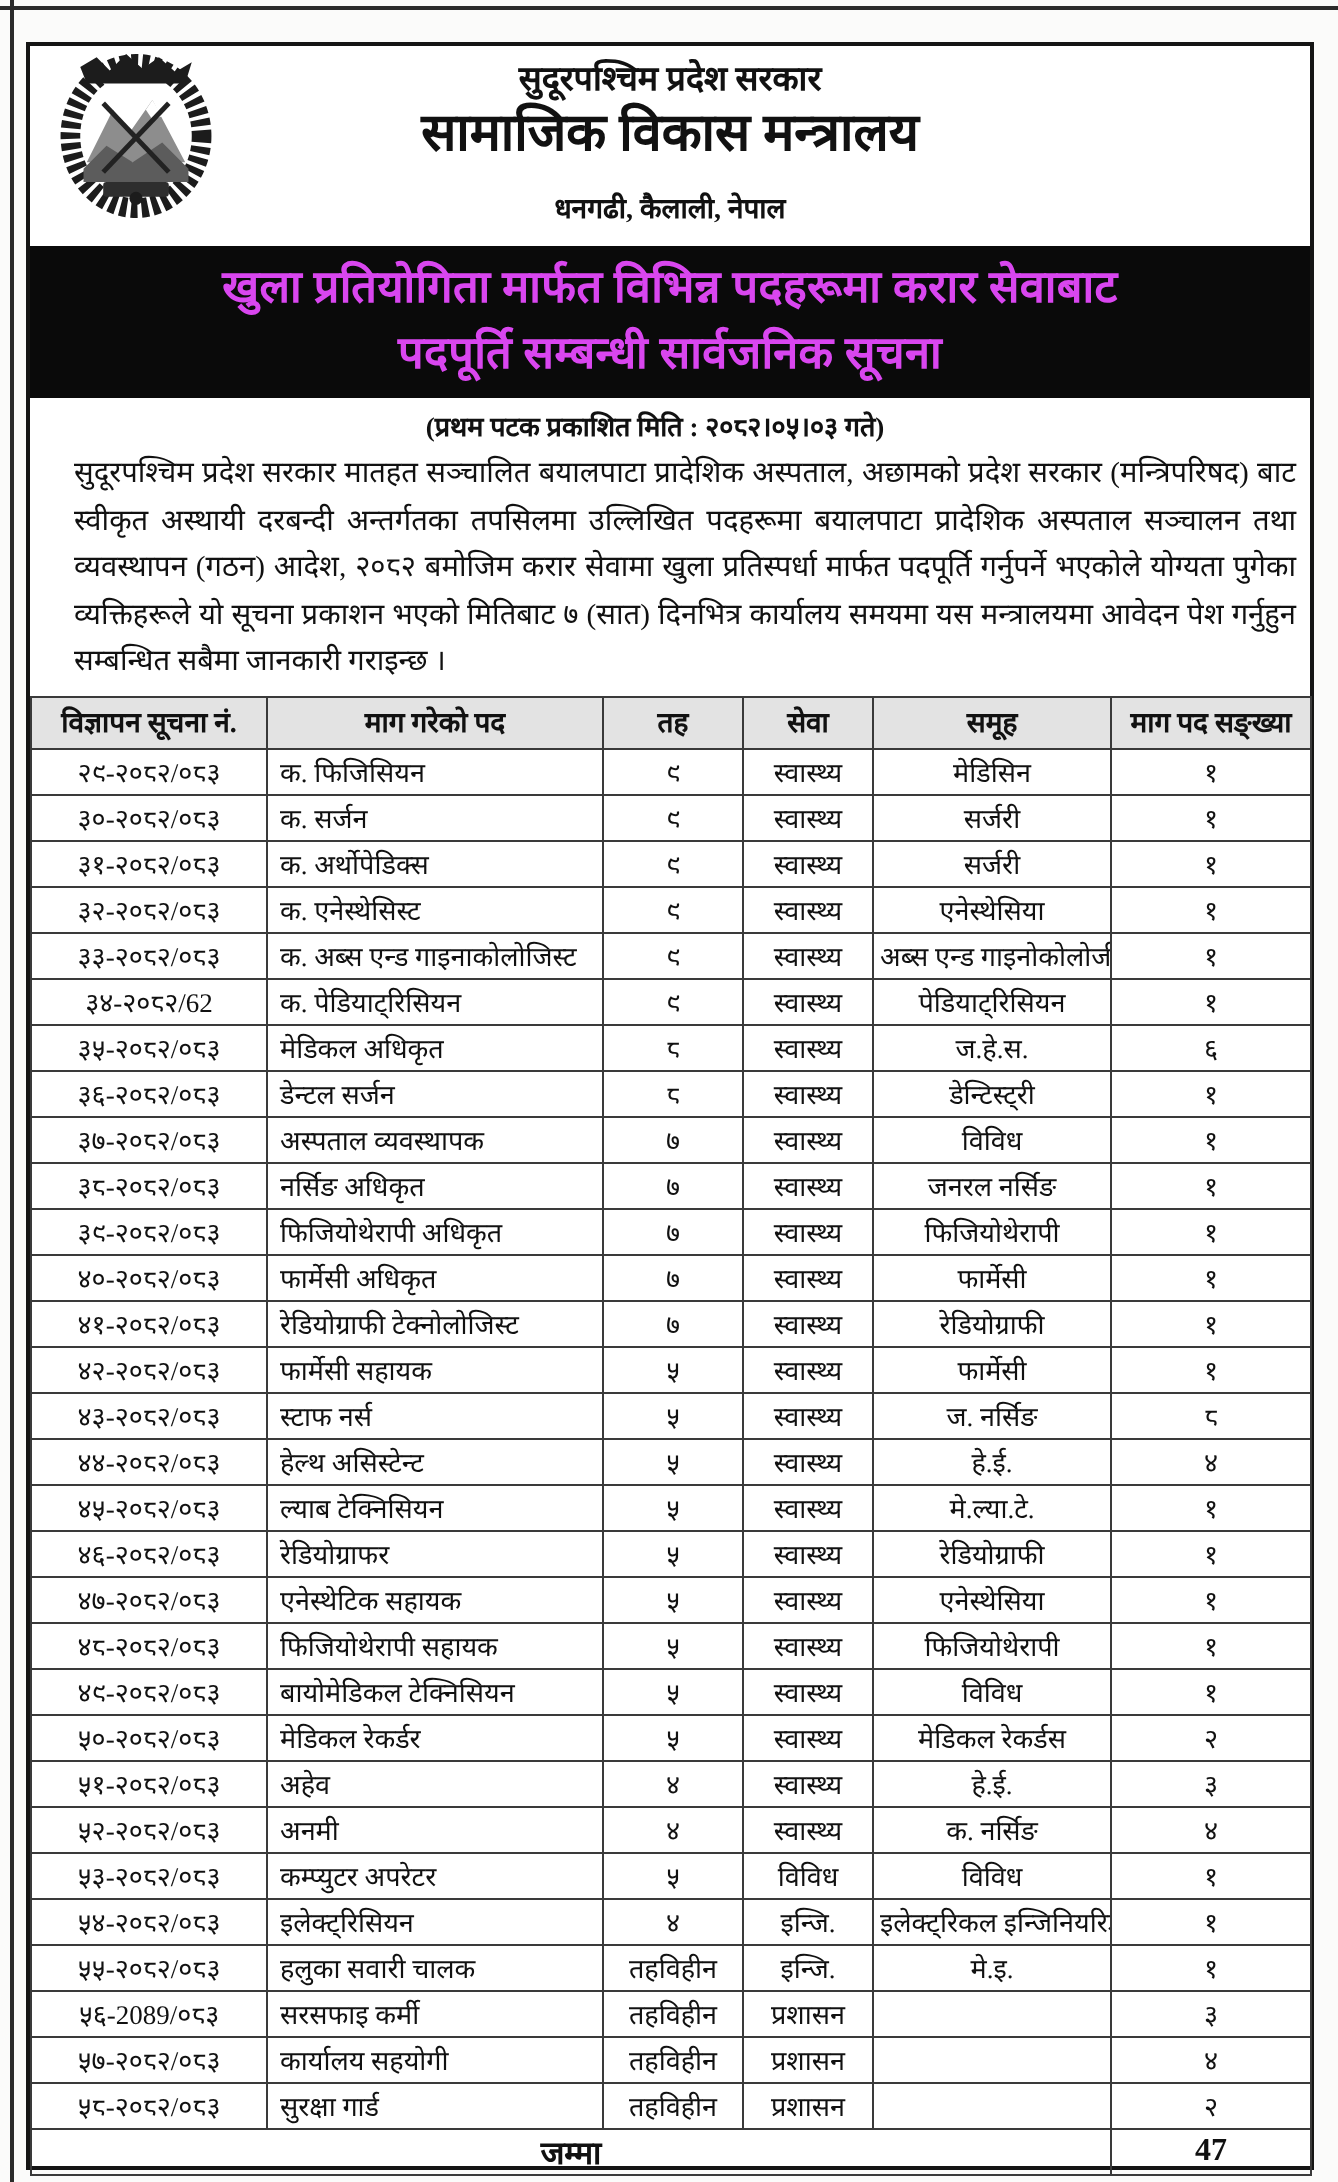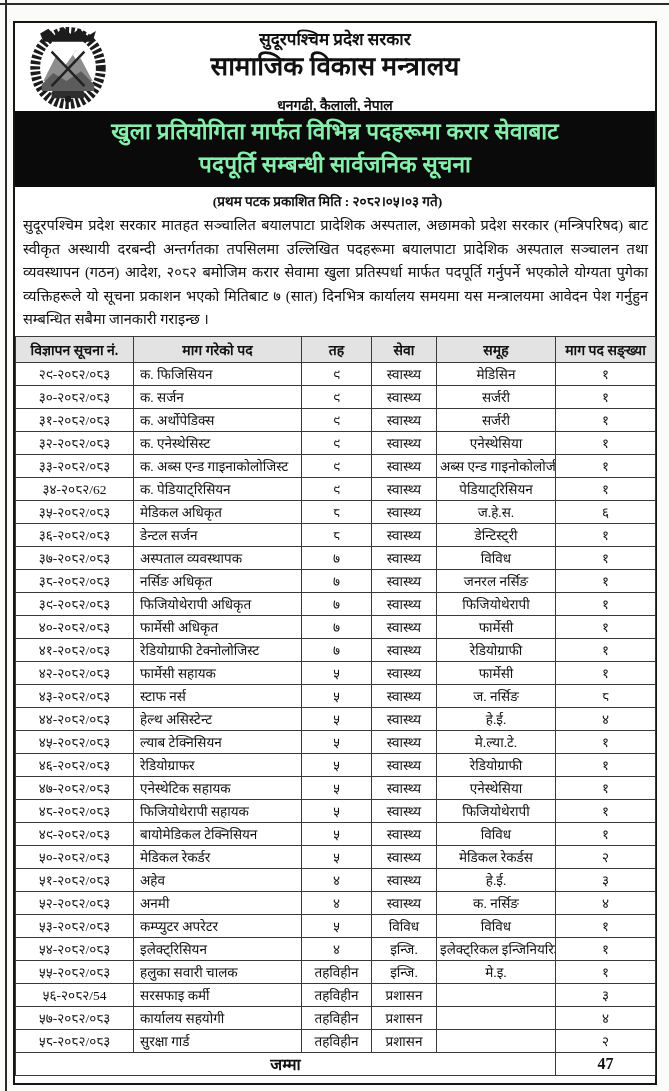--- a/index.html
+++ b/index.html
@@ -9,37 +9,37 @@
     font-family:"Liberation Serif","DejaVu Serif",serif;
     color:#111;overflow:hidden;
   }
   .scan-line-top{position:absolute;left:0;top:3px;width:669px;height:2px;background:#2b2b2b;}
   .scan-line-left{position:absolute;left:5px;top:0;width:2px;height:1091px;background:#2b2b2b;}
   .frame{
     position:absolute;left:13px;top:21px;width:644px;height:1064px;
     border:2px solid #151515;background:#fff;box-sizing:border-box;
   }
   
-  .doc-header{position:relative;height:88px;text-align:center;padding-top:6px;box-sizing:border-box;}
+  .doc-header{position:relative;height:100px;text-align:center;padding-top:6px;box-sizing:border-box;}
   .emblem{position:absolute;left:12px;top:4px;width:82px;height:82px;}
   .gov-title{font-size:17px;font-weight:bold;line-height:22px;margin:0;}
   .ministry-title{font-size:26px;font-weight:bold;line-height:32px;margin:0;}
   .address-line{font-size:14px;font-weight:bold;line-height:19px;margin:13px;}
   
   .banner{
-    background:#0a0a0a;color:#86efac;text-align:center;
+    background:#0a0a0a;color:#d946ef;text-align:center;
     padding:4px 6px 6px 6px;
   }
   .banner div{font-size:22.5px;font-weight:bold;line-height:33px;letter-spacing:.2px;}
   
   .pub-date{text-align:center;font-size:13.5px;font-weight:bold;padding:5px 15px 2px 0;}
   
   .body-par{
     font-size:14.6px;line-height:23.6px;text-align:justify;
-    padding:2px 7px 4px 8px;margin:0;
+    padding:2px 7px 4px 22px;margin:0;
   }
   
   table.vacancy{
     width:100%;border-collapse:collapse;table-layout:fixed;
     font-size:13.5px;
   }
   table.vacancy th,table.vacancy td{
     border:1px solid #3a3a3a;padding:0 3px;box-sizing:border-box;
     overflow:hidden;white-space:nowrap;
   }
@@ -317,21 +317,21 @@
         </tr>
         <tr>
           <td>५५-२०८२/०८३</td>
           <td class="pos">हलुका सवारी चालक</td>
           <td>तहविहीन</td>
           <td>इन्जि.</td>
           <td>मे.इ.</td>
           <td>१</td>
         </tr>
         <tr>
-          <td>५६-२०८२/54</td>
+          <td>५६-2089/०८३</td>
           <td class="pos">सरसफाइ कर्मी</td>
           <td>तहविहीन</td>
           <td>प्रशासन</td>
           <td></td>
           <td>३</td>
         </tr>
         <tr>
           <td>५७-२०८२/०८३</td>
           <td class="pos">कार्यालय सहयोगी</td>
           <td>तहविहीन</td>

